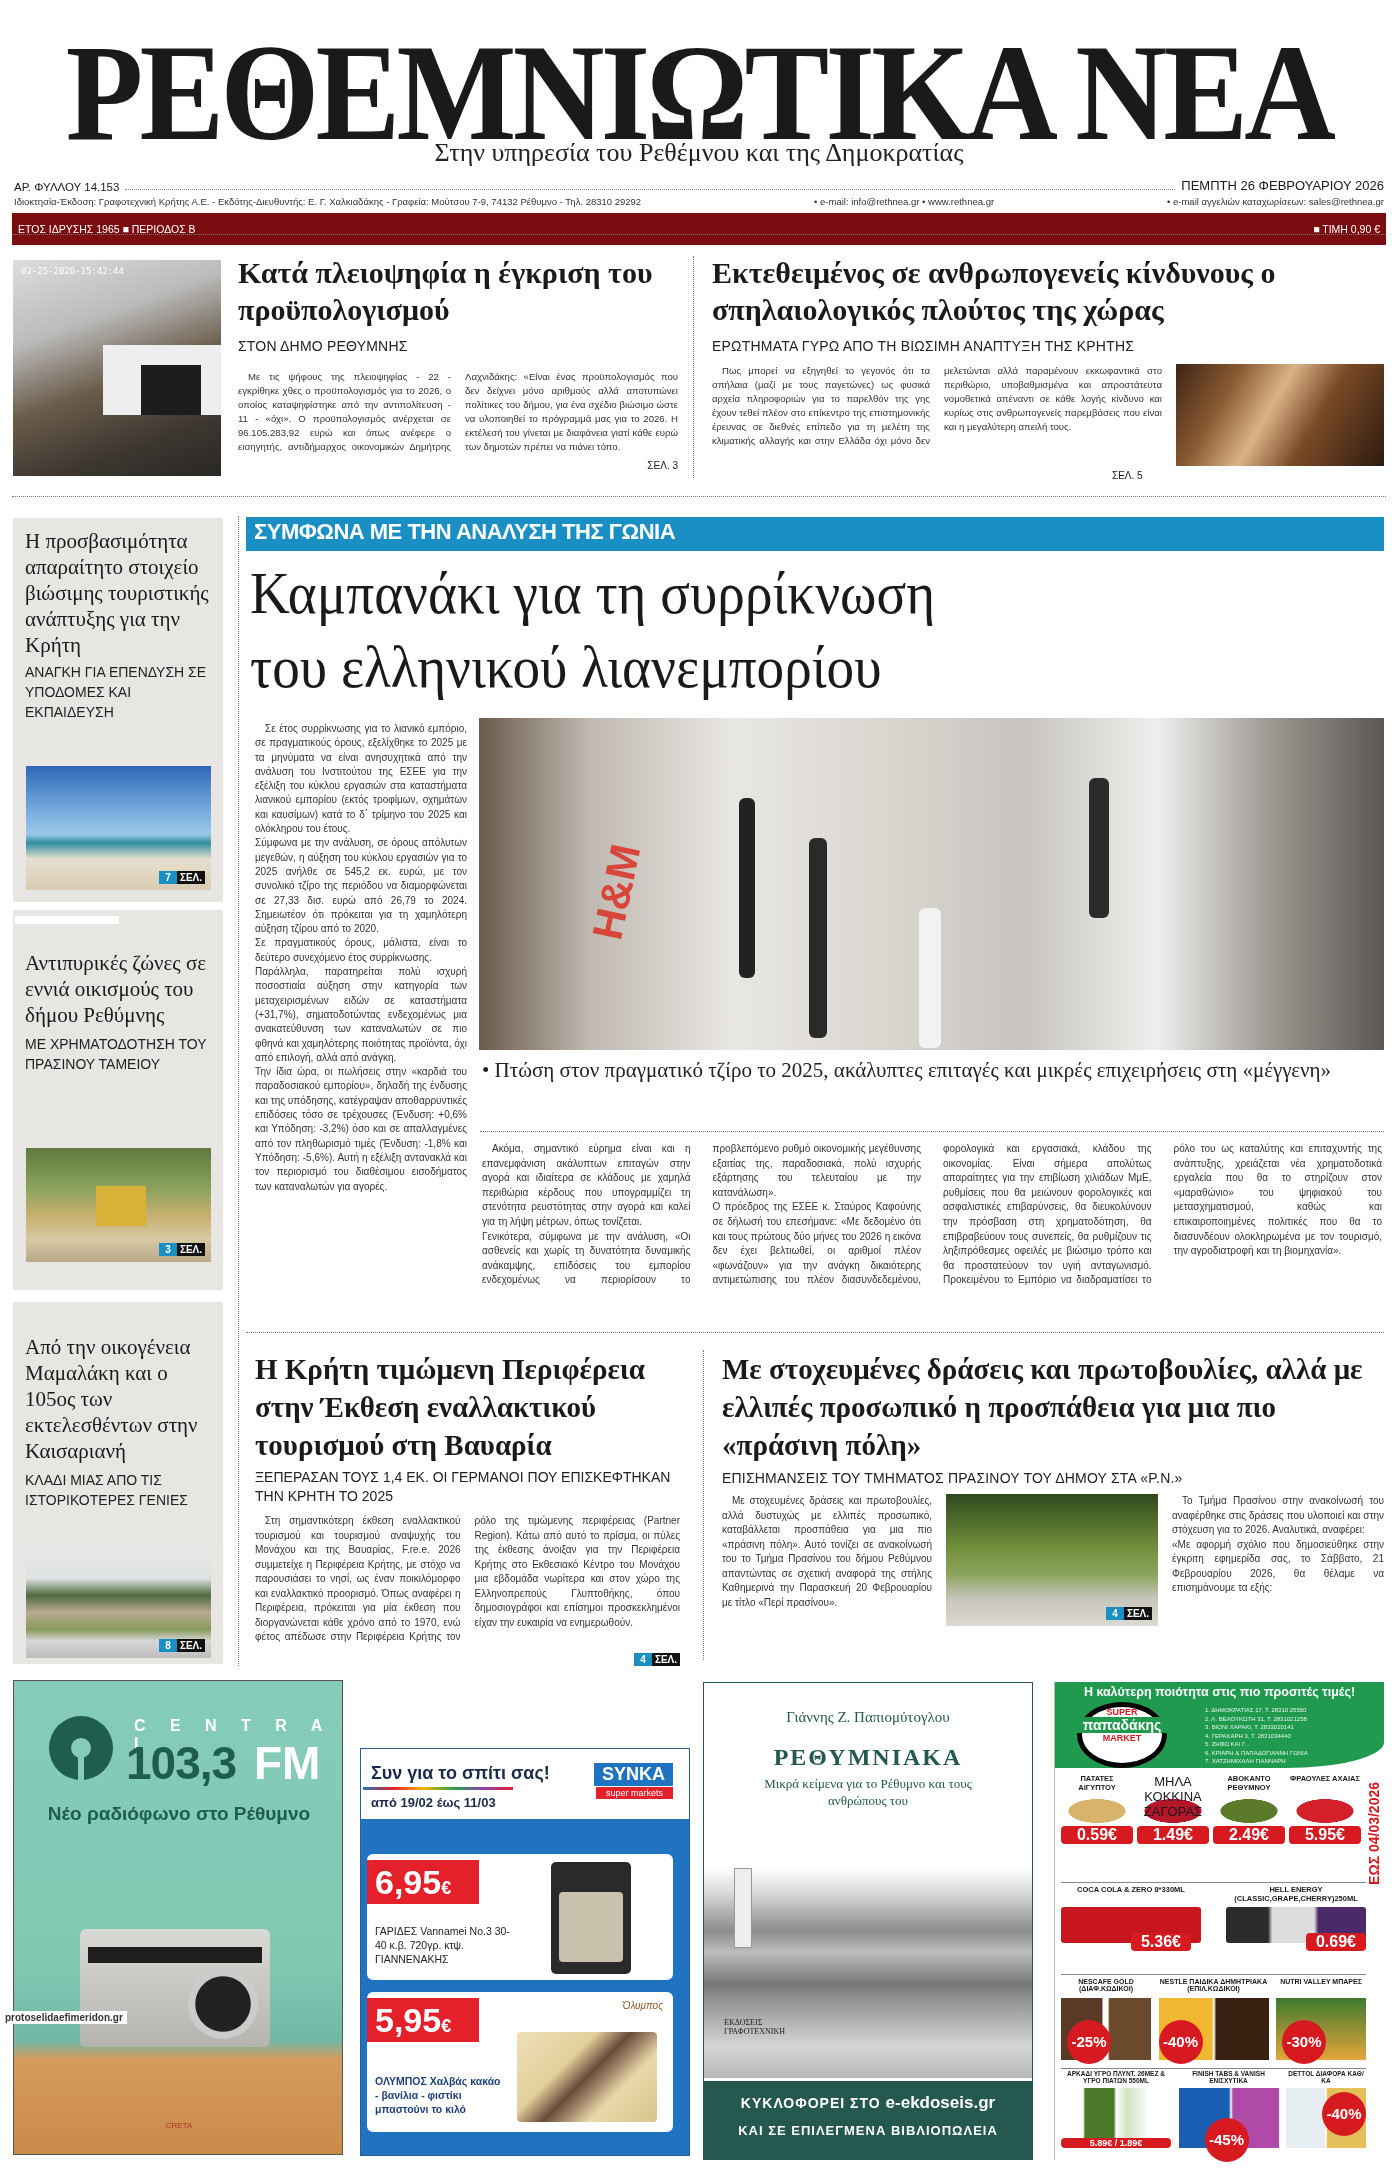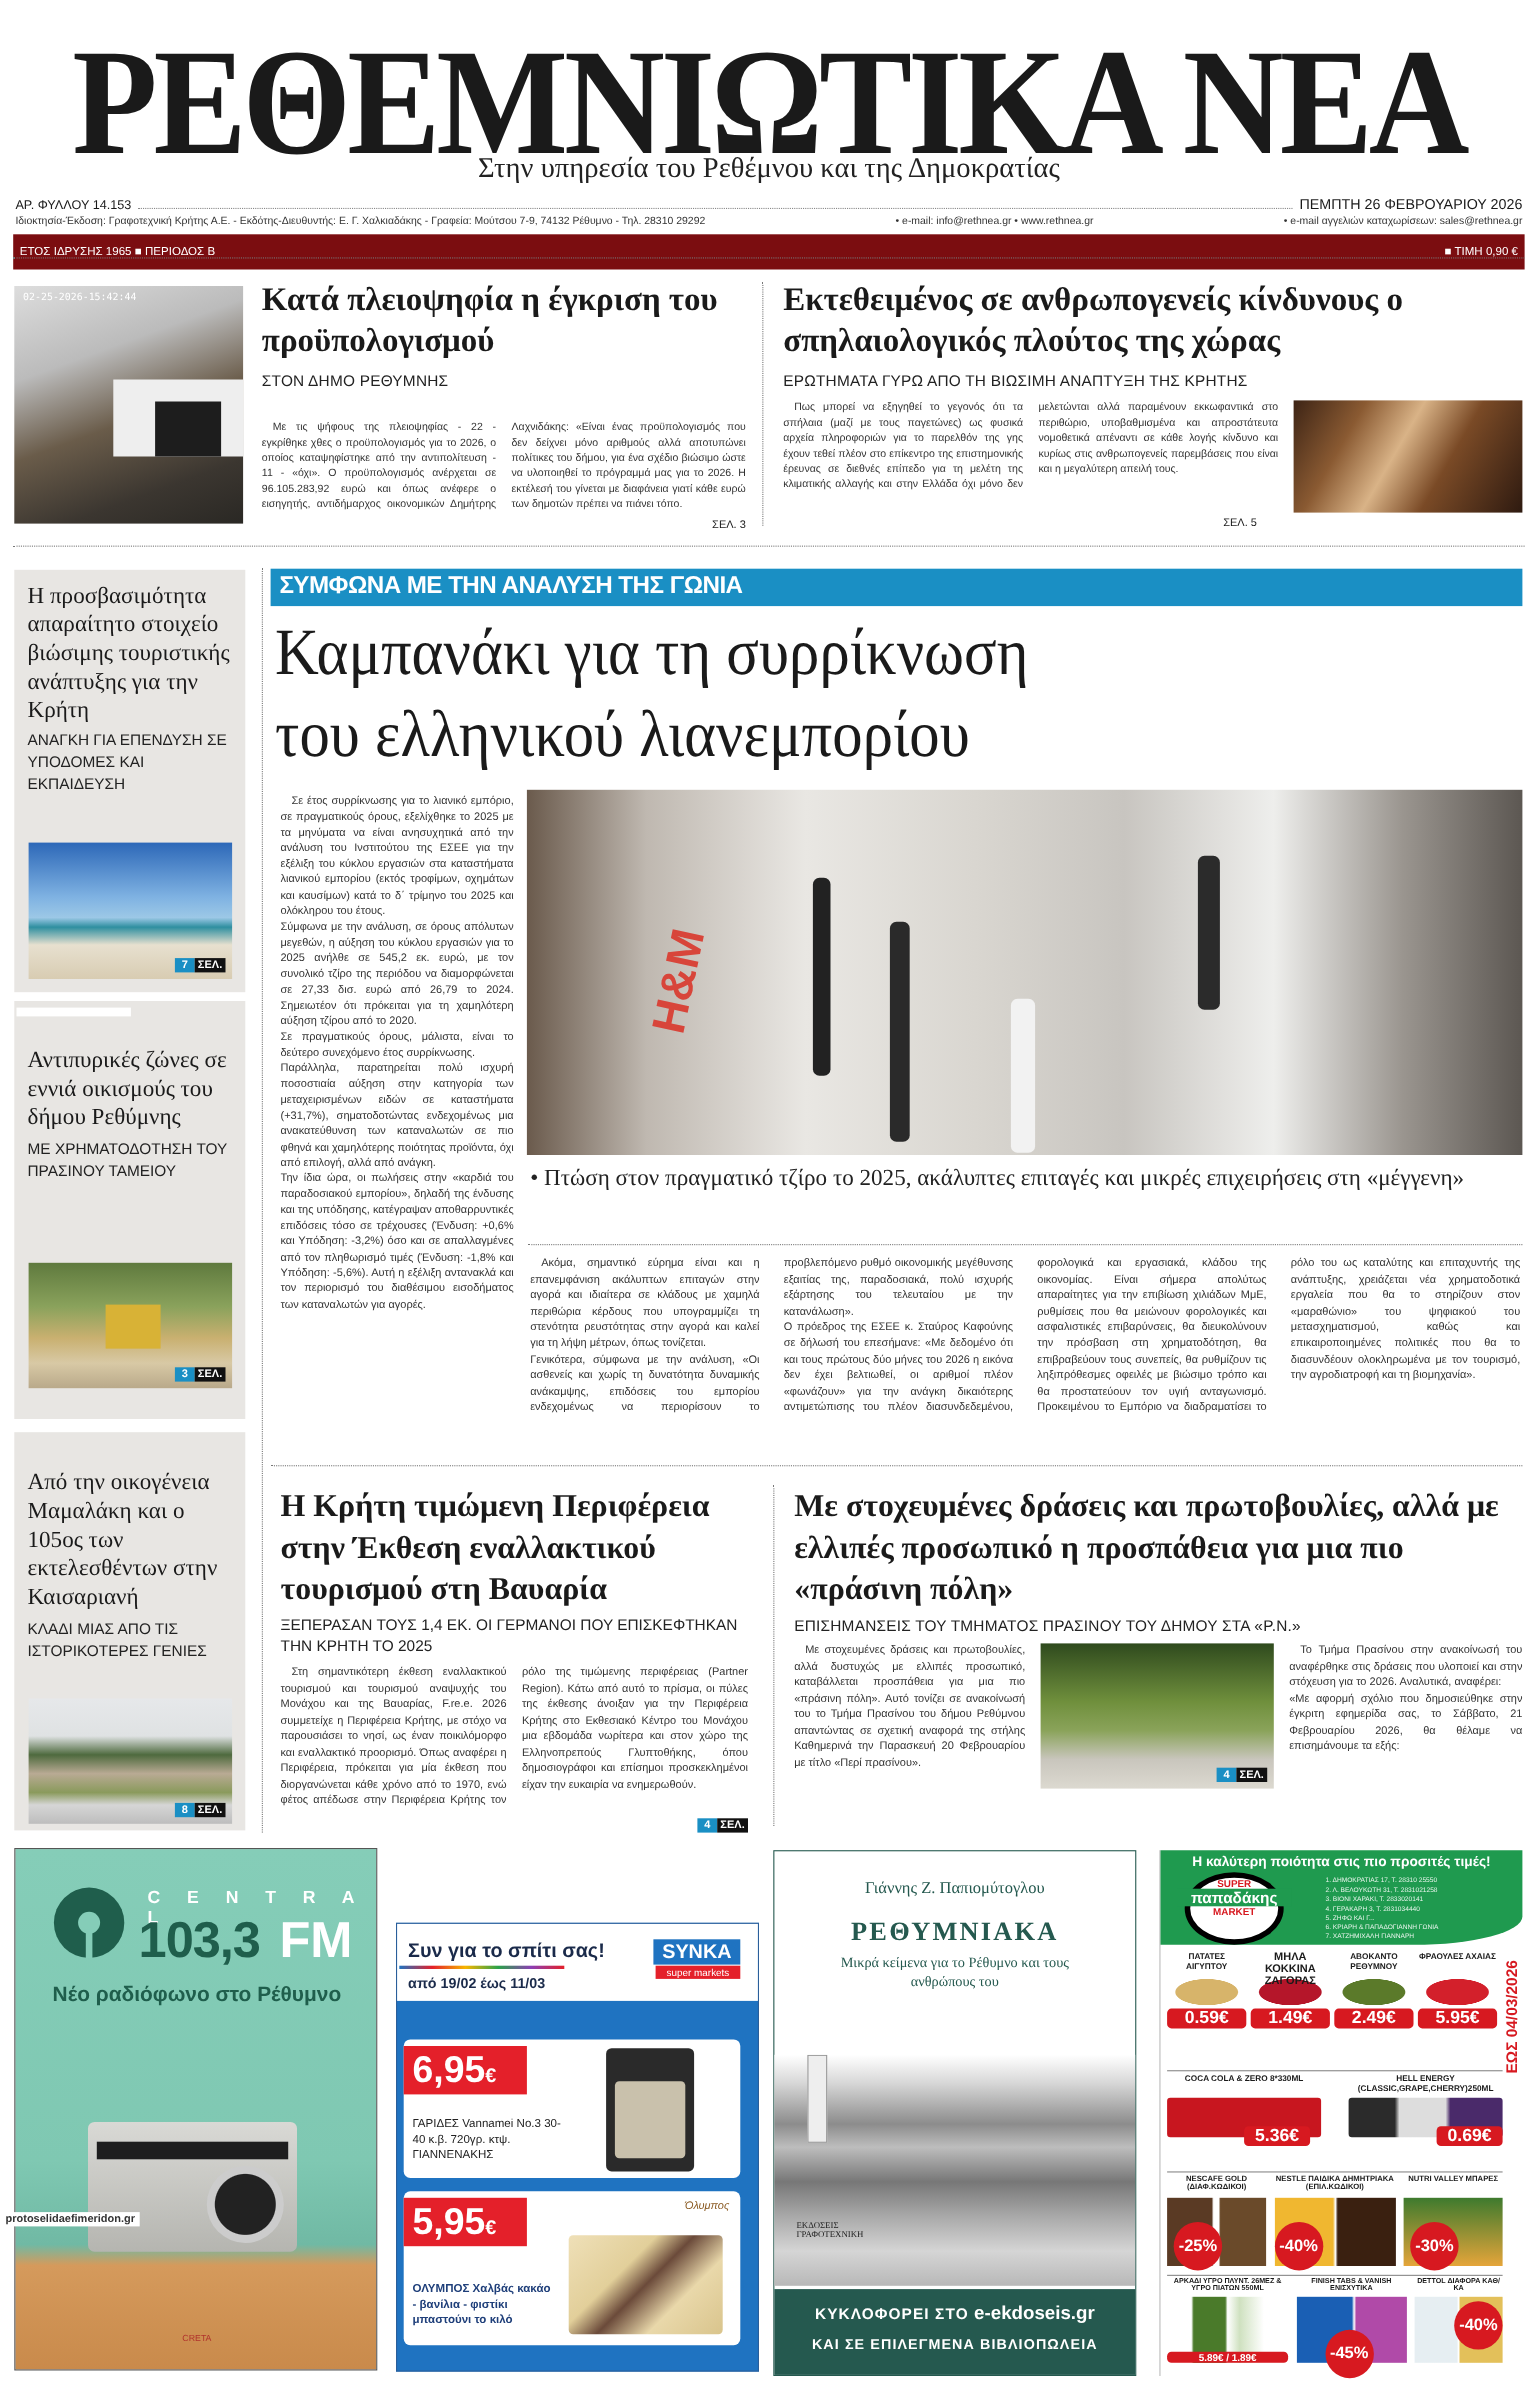--- a/index.html
+++ b/index.html
@@ -49,21 +49,21 @@
 <div class="abs dotline" style="left:12px;top:234px;width:1374px"></div>
 
 <div class="abs img" style="left:13px;top:260px;width:208px;height:216px;background:linear-gradient(160deg,#ddd 0%,#bbb 30%,#6a5c4a 55%,#3b3630 80%,#2a2824 100%)">
   <div style="color:#fff;font-size:9px;padding:6px 8px;font-family:'DejaVu Sans Mono',monospace">02-25-2026-15:42:44</div>
   <div style="position:absolute;left:90px;top:85px;width:118px;height:70px;background:#eee"></div>
   <div style="position:absolute;left:128px;top:105px;width:60px;height:50px;background:#1d1d1d"></div>
 </div>
 <div class="abs" style="left:238px;top:254px;width:440px">
   <div class="h1" style="font-size:30px;line-height:37px">Κατά πλειοψηφία η έγκριση του προϋπολογισμού</div>
   <div class="kick" style="margin-top:10px">ΣΤΟΝ ΔΗΜΟ ΡΕΘΥΜΝΗΣ</div>
-  <div class="body cols2" style="margin-top:28px;height:104px;overflow:hidden;font-size:9.6px;line-height:14px">
+  <div class="body cols2" style="margin-top:16px;height:104px;overflow:hidden;font-size:9.6px;line-height:14px">
     <p>Με τις ψήφους της πλειοψηφίας - 22 - εγκρίθηκε χθες ο προϋπολογισμός για το 2026, ο οποίος καταψηφίστηκε από την αντιπολίτευση - 11 - «όχι». Ο προϋπολογισμός ανέρχεται σε 96.105.283,92 ευρώ και όπως ανέφερε ο εισηγητής, αντιδήμαρχος οικονομικών Δημήτρης Λαχνιδάκης: «Είναι ένας προϋπολογισμός που δεν δείχνει μόνο αριθμούς αλλά αποτυπώνει πολίτικες του δήμου, για ένα σχέδιο βιώσιμο ώστε να υλοποιηθεί το πρόγραμμά μας για το 2026. Η εκτέλεσή του γίνεται με διαφάνεια γιατί κάθε ευρώ των δημοτών πρέπει να πιάνει τόπο.</p>
   </div>
   <div style="text-align:right;font-size:10px;margin-top:-14px">ΣΕΛ. 3</div>
 </div>
 <div class="abs vdot" style="left:693px;top:256px;height:222px"></div>
 
 <div class="abs" style="left:712px;top:254px;width:672px">
   <div class="h1" style="font-size:30px;line-height:37px">Εκτεθειμένος σε ανθρωπογενείς κίνδυνους ο σπηλαιολογικός πλούτος της χώρας</div>
   <div class="kick" style="margin-top:10px">ΕΡΩΤΗΜΑΤΑ ΓΥΡΩ ΑΠΟ ΤΗ ΒΙΩΣΙΜΗ ΑΝΑΠΤΥΞΗ ΤΗΣ ΚΡΗΤΗΣ</div>
   <div style="display:flex;gap:14px;margin-top:10px">
@@ -242,21 +242,21 @@
     </div>
   </div>
   <div style="position:absolute;right:2px;top:100px;writing-mode:vertical-rl;transform:rotate(180deg);color:#d71920;font-size:14px;font-weight:700">ΕΩΣ 04/03/2026</div>
   <div style="position:absolute;left:6px;top:92px;width:300px;display:flex;justify-content:space-between">
     <div style="width:72px;text-align:center">
         <div style="font-size:7.5px;font-weight:700;height:22px">ΠΑΤΑΤΕΣ ΑΙΓΥΠΤΟΥ</div>
         <div style="height:30px;background:radial-gradient(#d7b46a 55%,#fff 57%)"></div>
         <div style="background:#d71920;color:#fff;font-size:16px;font-weight:700;border-radius:4px">0.59€</div>
       </div>
     <div style="width:72px;text-align:center">
-        <div style="font-size:10px;font-weight:700;height:22px">ΜΗΛΑ ΚΟΚΚΙΝΑ ΖΑΓΟΡΑΣ</div>
+        <div style="font-size:13px;font-weight:400;height:22px">ΜΗΛΑ ΚΟΚΚΙΝΑ ΖΑΓΟΡΑΣ</div>
         <div style="height:30px;background:radial-gradient(#b5162a 55%,#fff 57%)"></div>
         <div style="background:#d71920;color:#fff;font-size:16px;font-weight:700;border-radius:4px">1.49€</div>
       </div>
     <div style="width:72px;text-align:center">
         <div style="font-size:7.5px;font-weight:700;height:22px">ΑΒΟΚΑΝΤΟ ΡΕΘΥΜΝΟΥ</div>
         <div style="height:30px;background:radial-gradient(#5b7a2a 55%,#fff 57%)"></div>
         <div style="background:#d71920;color:#fff;font-size:16px;font-weight:700;border-radius:4px">2.49€</div>
       </div>
     <div style="width:72px;text-align:center">
         <div style="font-size:7.5px;font-weight:700;height:22px">ΦΡΑΟΥΛΕΣ ΑΧΑΙΑΣ</div>

